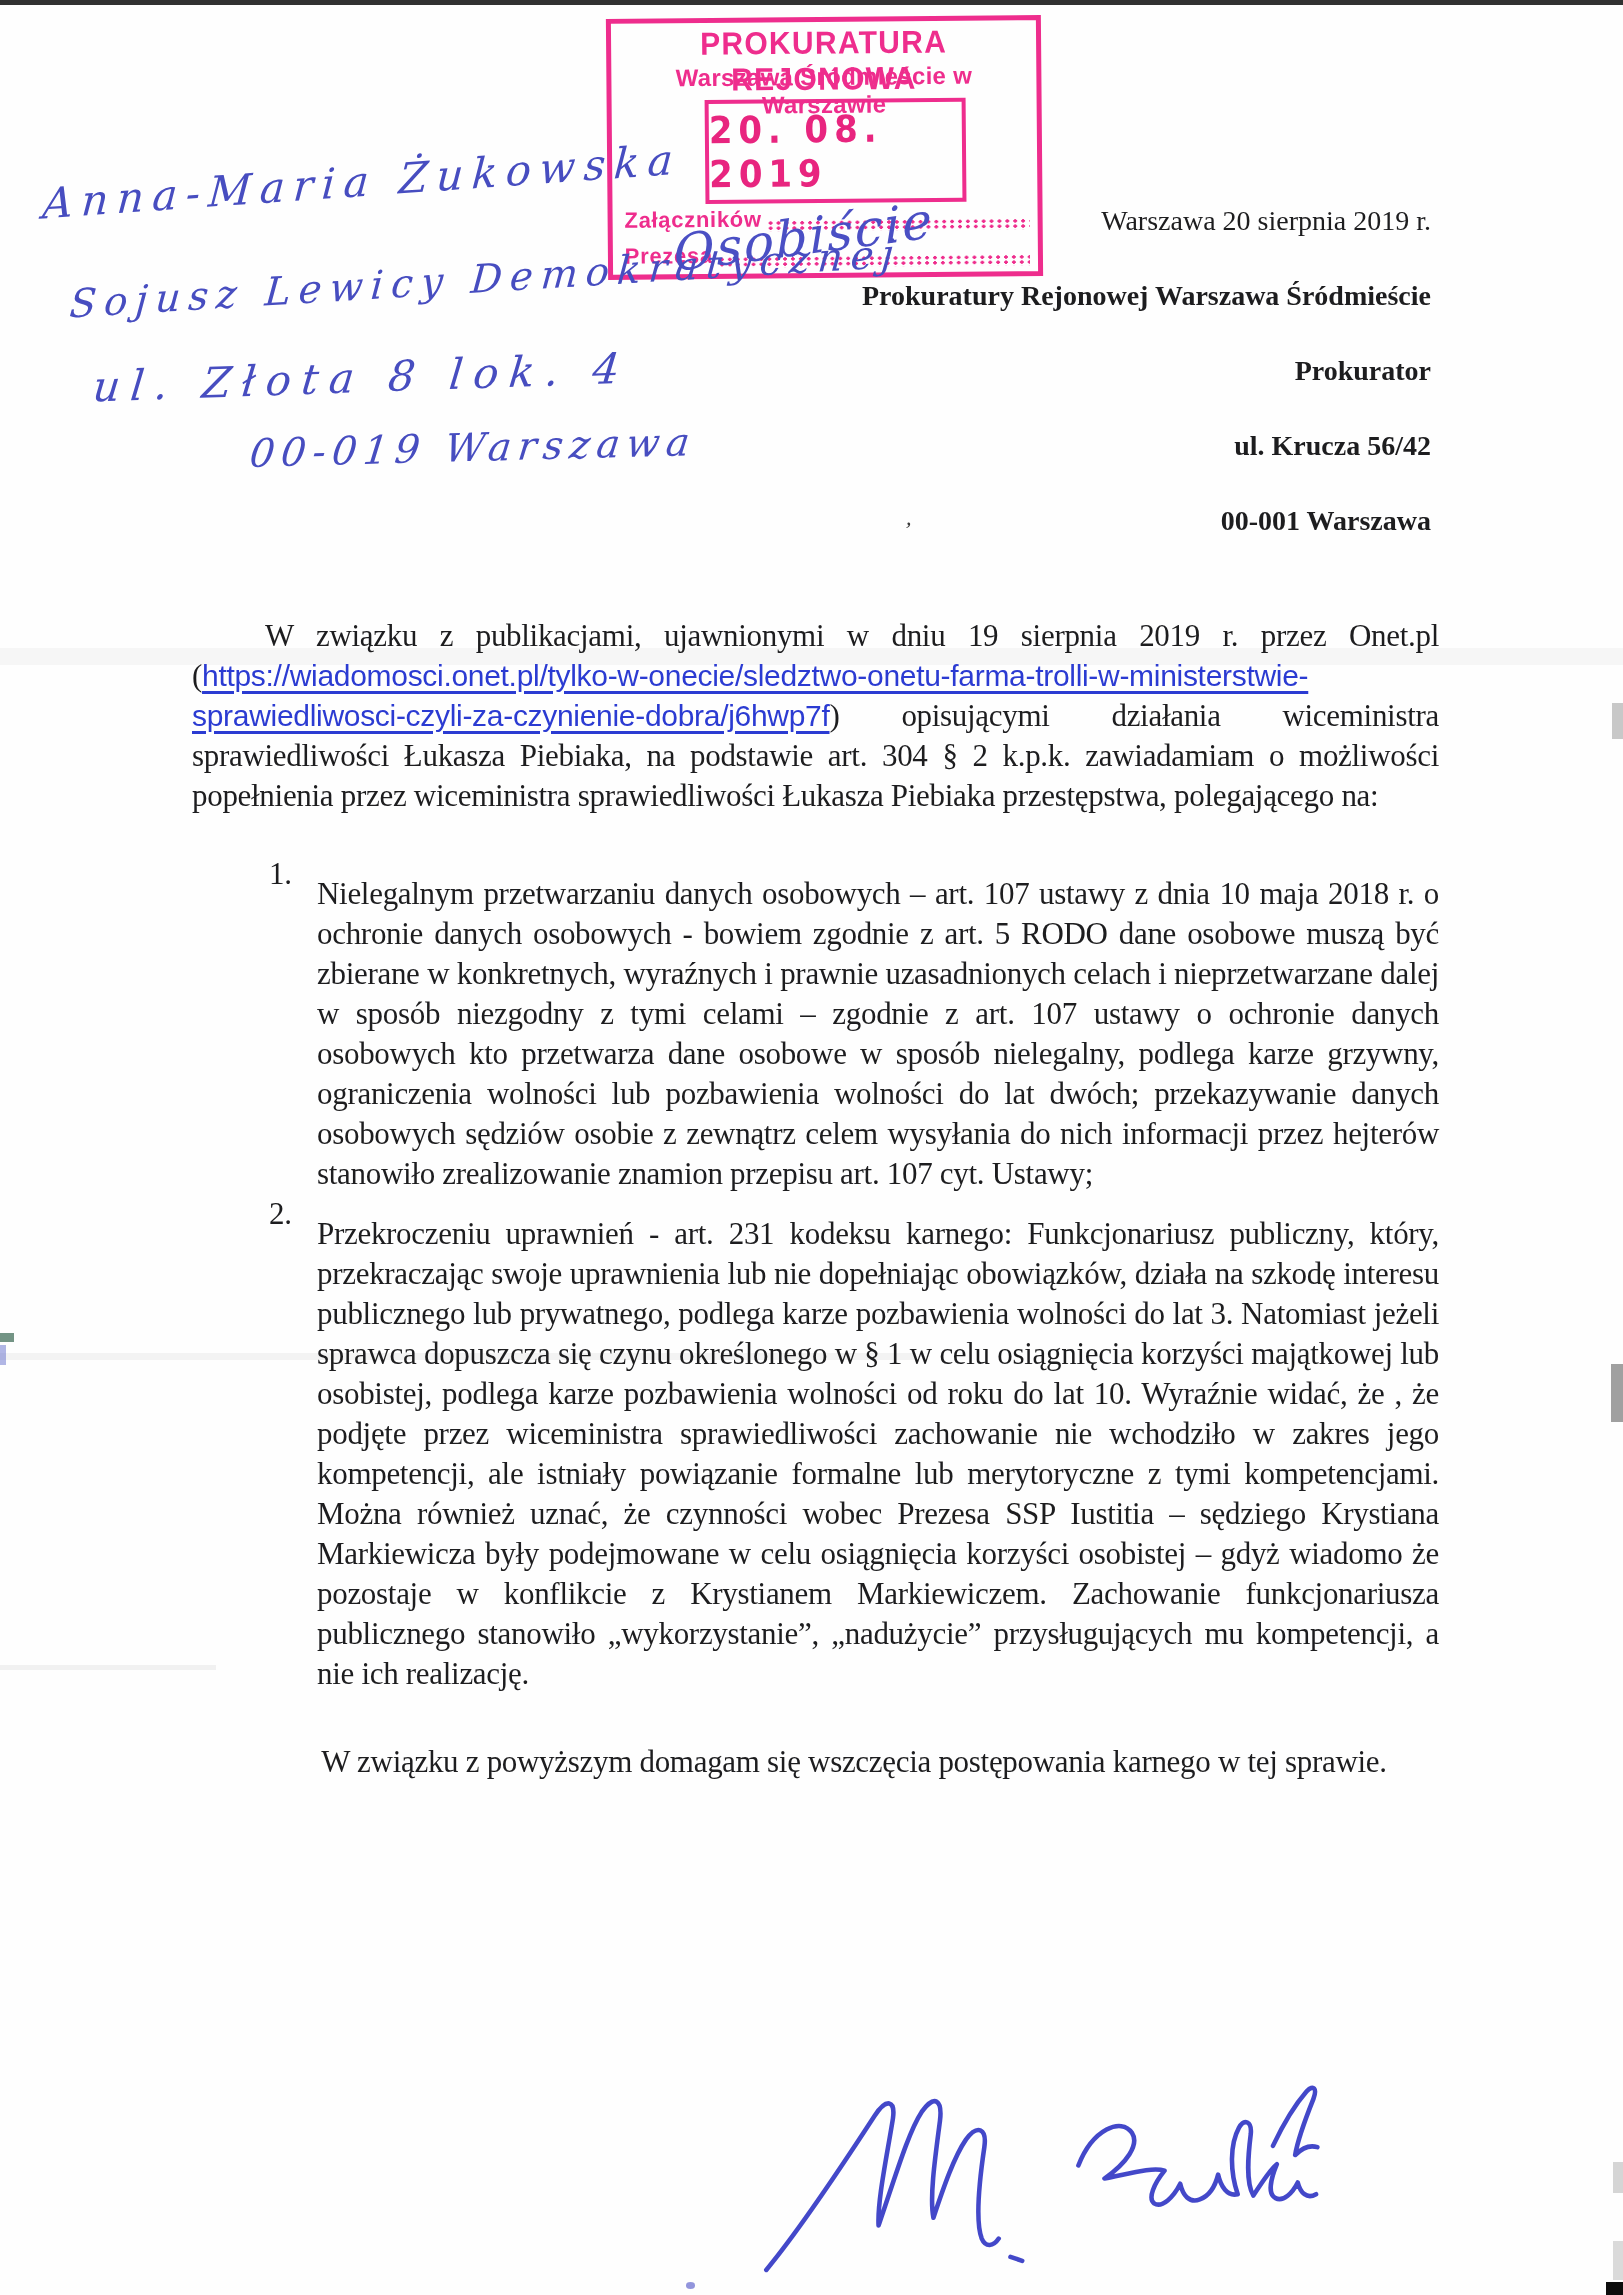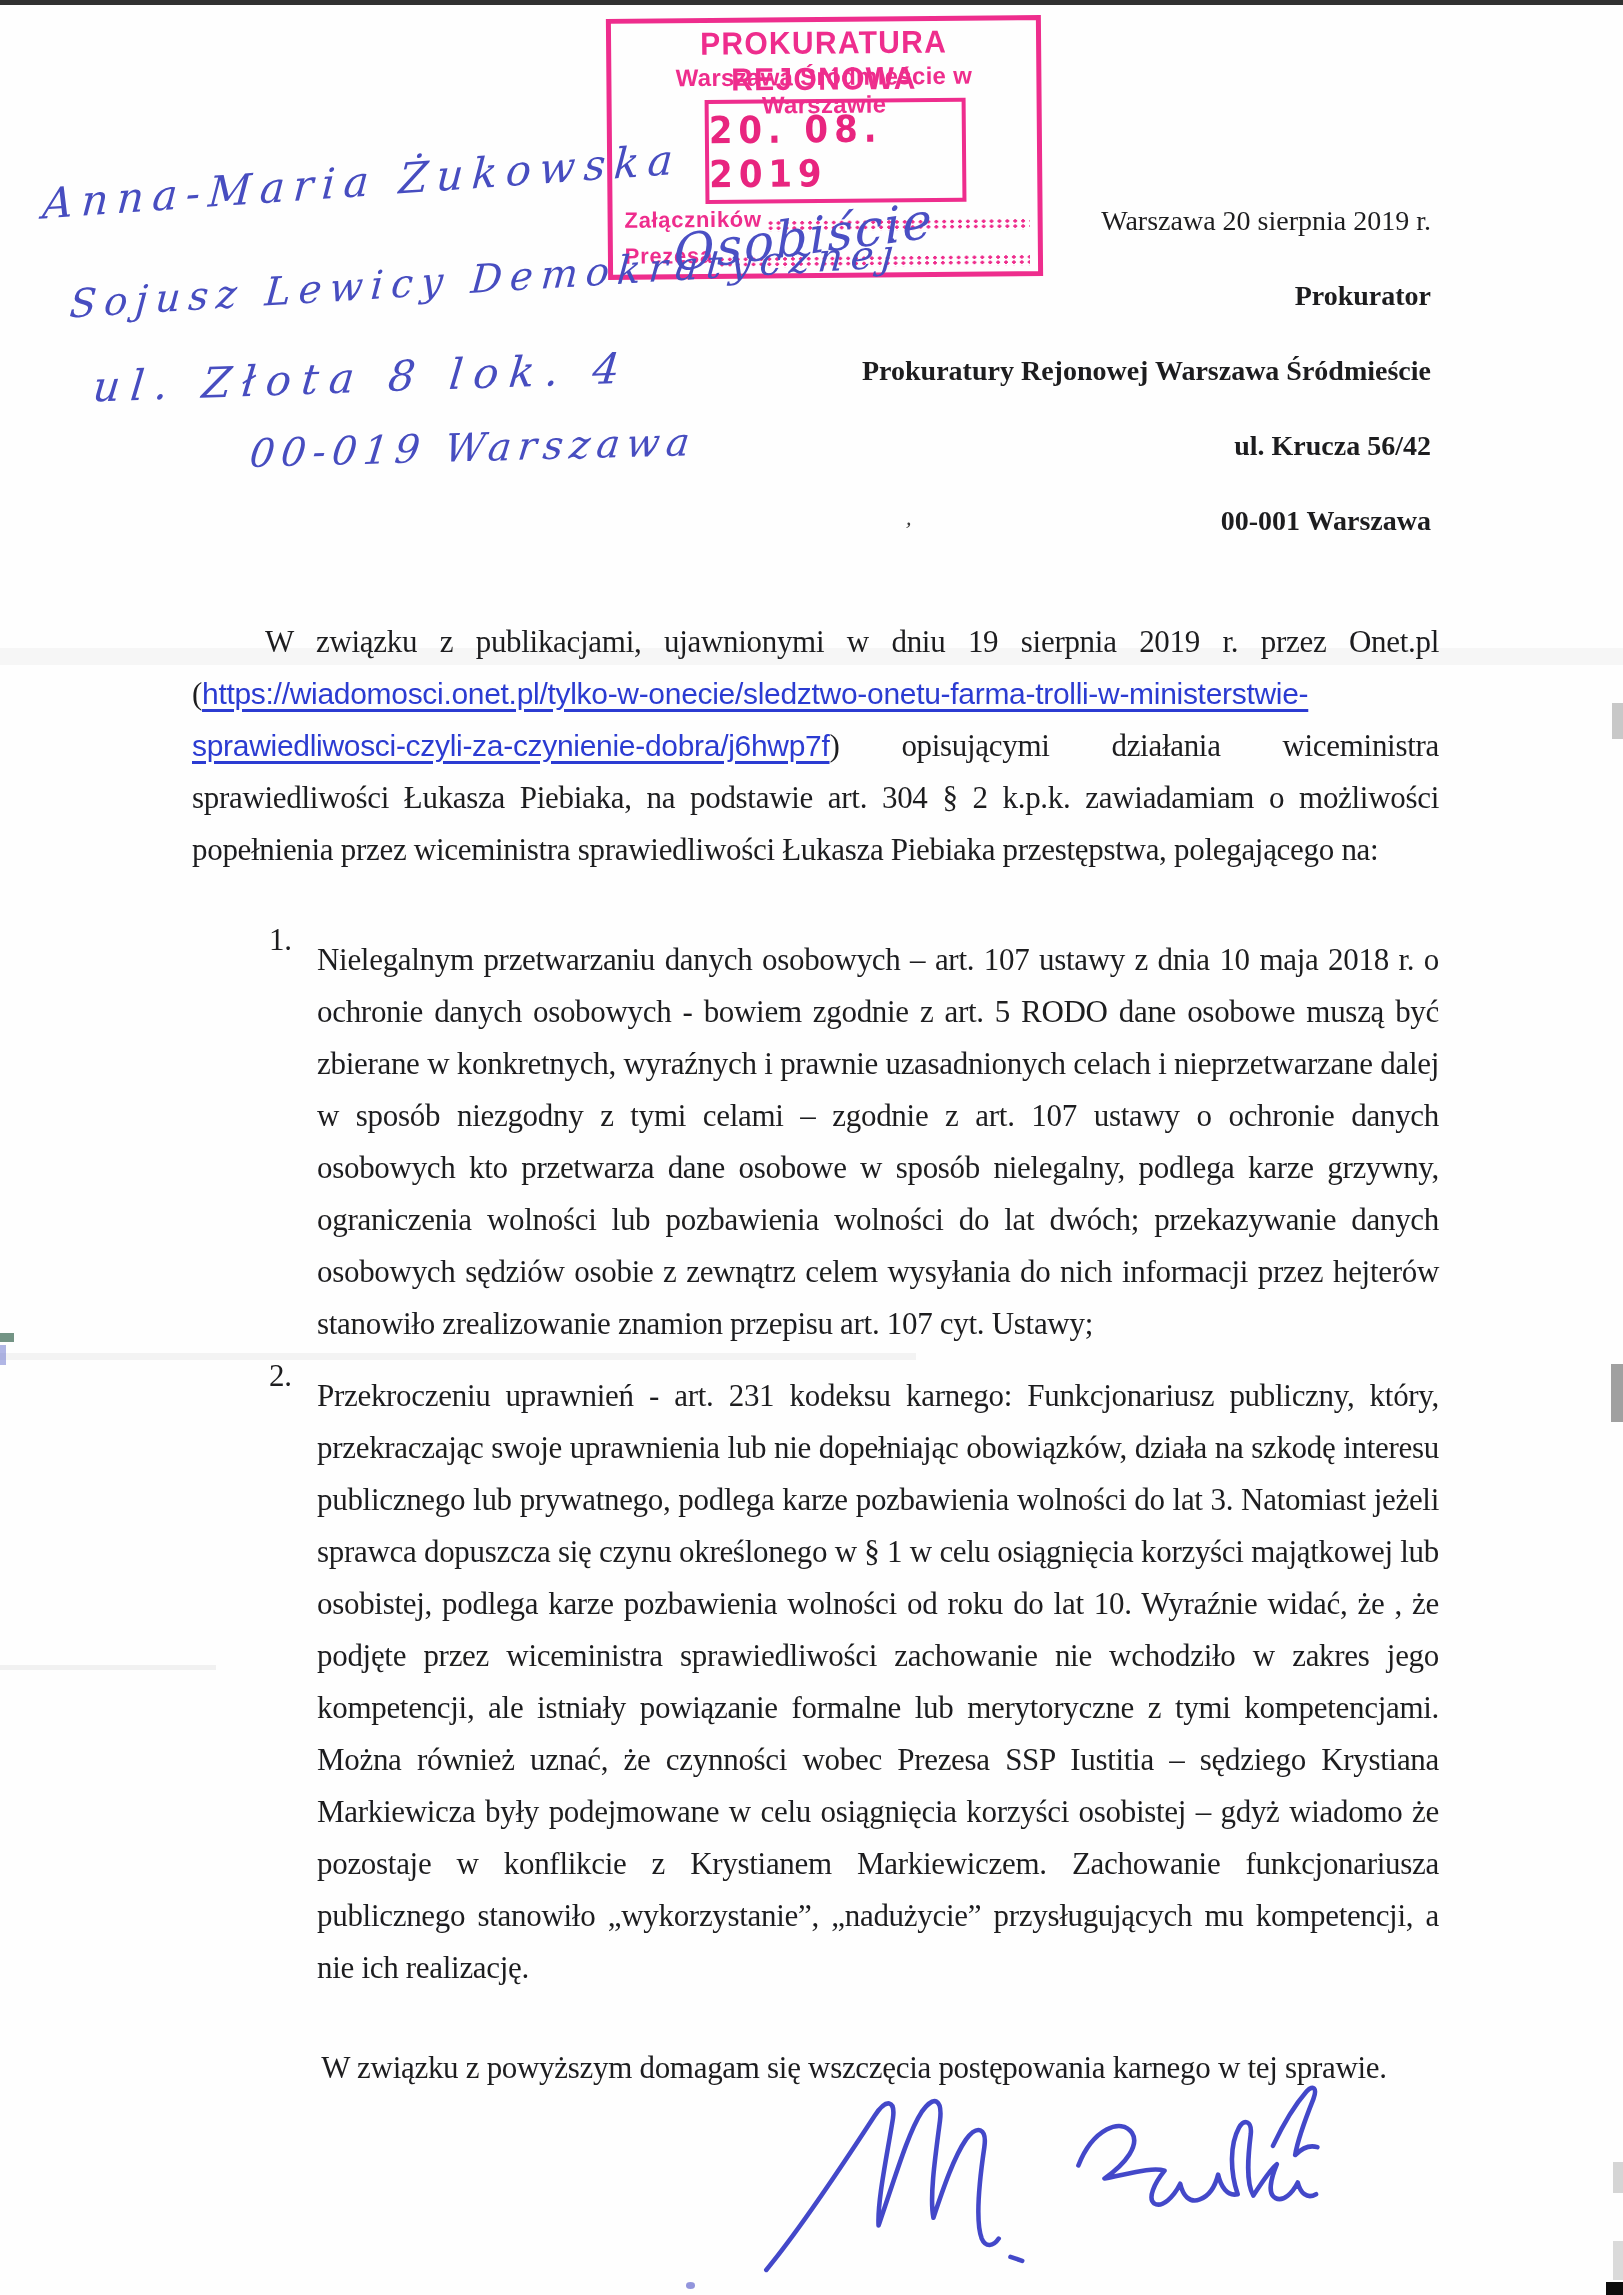--- a/index.html
+++ b/index.html
@@ -73,21 +73,21 @@
   
   .header-right{
     position:absolute;top:183px;right:192px;
     text-align:right;font-size:28px;line-height:75px;
   }
   .header-right .bold{font-weight:bold;}
 
   
   .bodytext{
     position:absolute;left:192px;top:616px;width:1247px;
-    font-size:31px;line-height:52px;letter-spacing:-0.3px;
+    font-size:31px;line-height:40px;letter-spacing:-0.3px;
     text-align:justify;
   }
   .intro{margin:0 0 38px 0;text-indent:73px;}
   .link{
     font-family:"Liberation Sans", sans-serif;font-size:30px;
     color:#2b3bd2;text-decoration:underline;text-underline-offset:5.2px;
     cursor:pointer;
   }
   .li{display:flex;margin-left:77px;}
   .li .num{flex:0 0 48px;}
@@ -133,22 +133,22 @@
     <div class="osobiscie">Osobiście</div>
   </div>
 
   <div class="hand hand-1">Anna-Maria Żukowska</div>
   <div class="hand hand-2">Sojusz Lewicy Demokratycznej</div>
   <div class="hand hand-3">ul. Złota 8 lok. 4</div>
   <div class="hand hand-4">00-019 Warszawa</div>
 
   <div class="header-right">
     <div>Warszawa 20 sierpnia 2019 r.</div>
+    <div class="bold">Prokuratury Rejonowej Warszawa Śródmieście</div>
     <div class="bold">Prokurator</div>
-    <div class="bold">Prokuratury Rejonowej Warszawa Śródmieście</div>
     <div class="bold">ul. Krucza 56/42</div>
     <div class="bold">00-001 Warszawa</div>
   </div>
 
   <div class="bodytext">
     <p class="intro"><span>W związku z publikacjami, ujawnionymi w dniu 19 sierpnia 2019 r. przez Onet.pl (</span><span class="link">https://wiadomosci.onet.pl/tylko-w-onecie/sledztwo-onetu-farma-trolli-w-ministerstwie-sprawiedliwosci-czyli-za-czynienie-dobra/j6hwp7f</span><span>) opisującymi działania wiceministra sprawiedliwości Łukasza Piebiaka, na podstawie art. 304 § 2 k.p.k. zawiadamiam o możliwości popełnienia przez wiceministra sprawiedliwości Łukasza Piebiaka przestępstwa, polegającego na:</span></p>
 
     <div class="li">
       <span class="num">1.</span>
       <span class="litext">Nielegalnym przetwarzaniu danych osobowych – art. 107 ustawy z dnia 10 maja 2018 r. o ochronie danych osobowych - bowiem zgodnie z art. 5 RODO dane osobowe muszą być zbierane w konkretnych, wyraźnych i prawnie uzasadnionych celach i nieprzetwarzane dalej w sposób niezgodny z tymi celami – zgodnie z art. 107 ustawy o ochronie danych osobowych kto przetwarza dane osobowe w sposób nielegalny, podlega karze grzywny, ograniczenia wolności lub pozbawienia wolności do lat dwóch; przekazywanie danych osobowych sędziów osobie z zewnątrz celem wysyłania do nich informacji przez hejterów stanowiło zrealizowanie znamion przepisu art. 107 cyt. Ustawy;</span>

